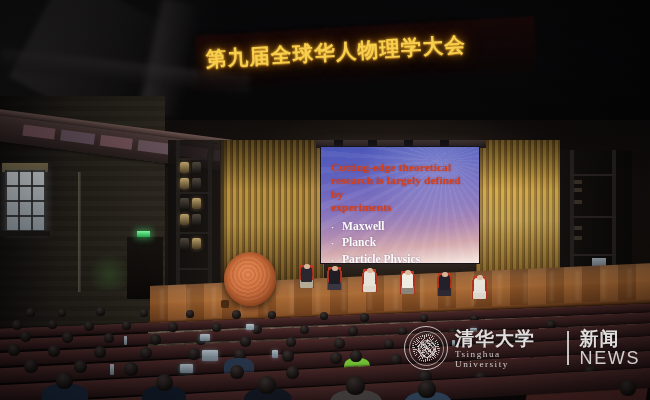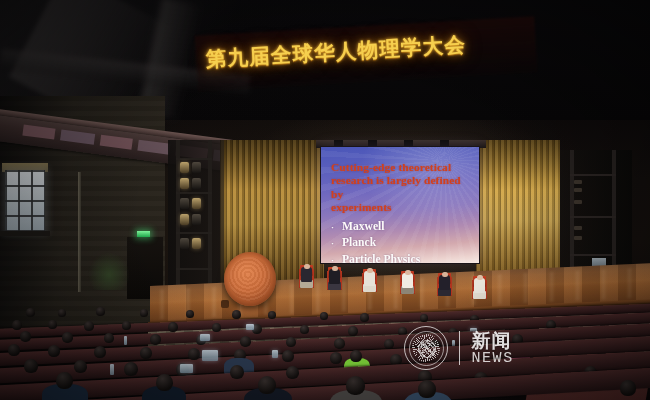--- a/index.html
+++ b/index.html
@@ -373,22 +373,22 @@
   .wm-div{
     width:1.4px;height:34px;background:rgba(255,255,255,.8);flex:0 0 auto;margin:0 4px;
   }
   .wm-news-cn{
     font-family:"DejaVu Sans", sans-serif;
     font-size:19px;font-weight:bold;color:rgba(255,255,255,.93);
     letter-spacing:1px;line-height:20px;
     text-shadow:0 1px 2px rgba(0,0,0,.5);
   }
   .wm-news-en{
-    font-family:Liberation Mono, monospace;
-    font-size:15px;color:rgba(255,255,255,.86);
+    font-family:Liberation Sans, sans-serif;
+    font-size:18px;color:rgba(255,255,255,.86);
     letter-spacing:1.6px;margin-top:0px;
   }
 </style>
 </head>
 <body>
 
 <div id="stage-photo">
 
   <div class="hall-dark"></div>
   <div class="ceiling">
@@ -658,20 +658,24 @@
 
   <div class="banner-board"></div>
   <div class="banner-wrap">
     <div class="banner-text">第九届全球华人物理学大会</div>
   </div>
 
   <div class="watermark">
     <div class="seal">
       <div class="seal-core"></div>
     </div>
+    <div>
+      <div class="wm-cn">清华大学</div>
+      <div class="wm-en">Tsinghua University</div>
+    </div>
     <div class="wm-div"></div>
     <div>
       <div class="wm-news-cn">新闻</div>
       <div class="wm-news-en">NEWS</div>
     </div>
   </div>
 
 </div>
 
 </body></html>

